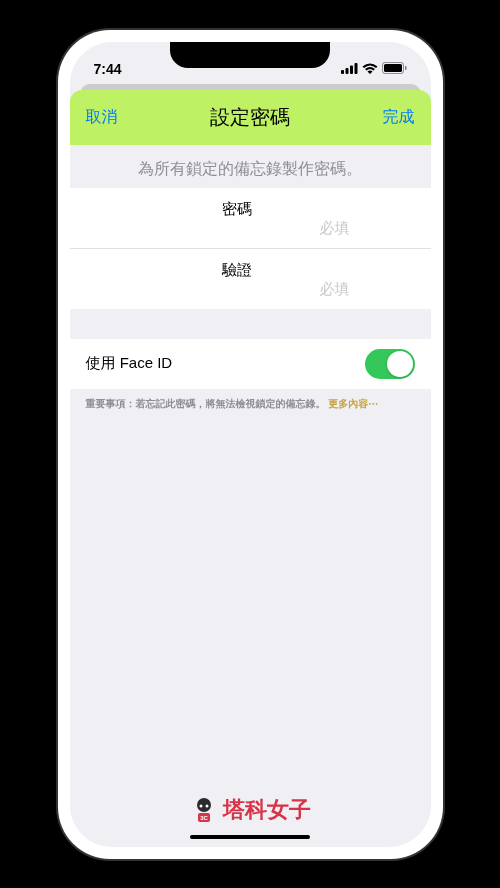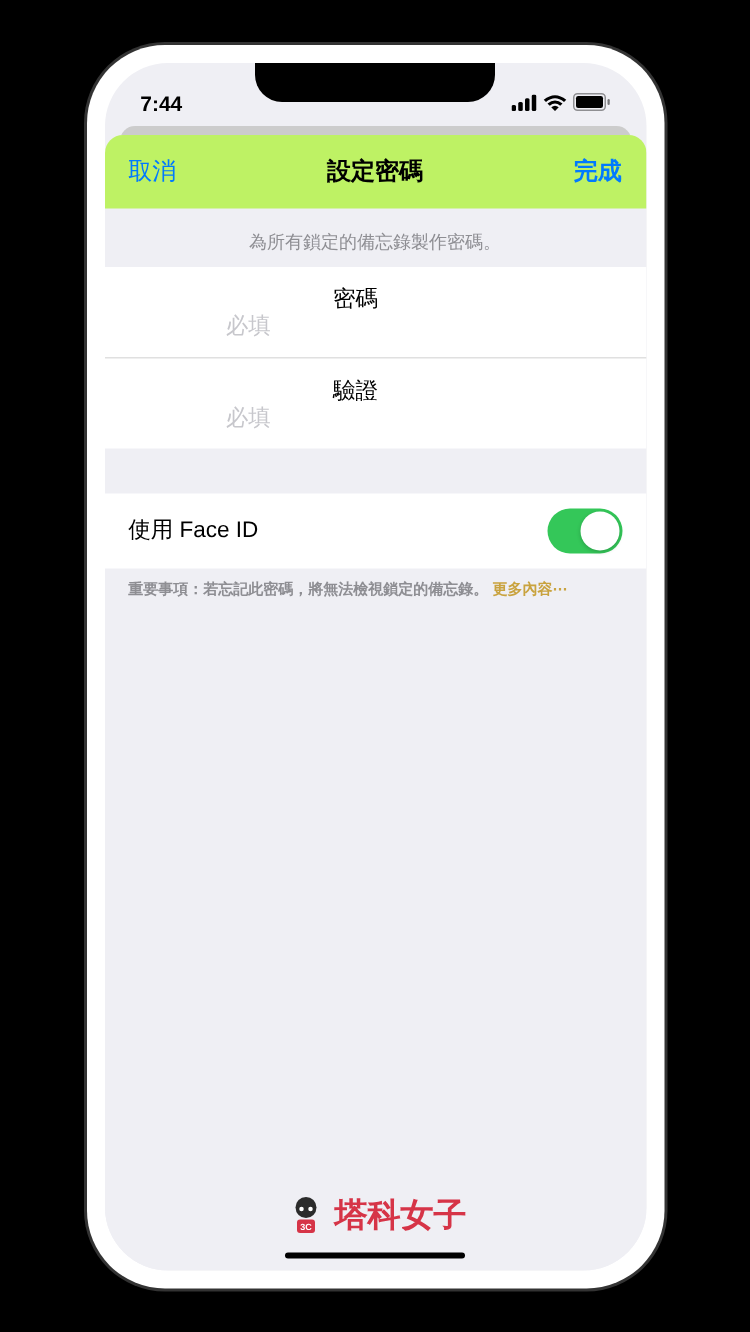--- a/index.html
+++ b/index.html
@@ -82,32 +82,32 @@
       padding: 14px 16px;
       background: #bef264;
       border-radius: 12px 12px 0 0;
     }
     .modal-header-btn {
       color: #007aff;
       font-size: 16px;
       cursor: pointer;
     }
     .modal-header-btn.done {
-      font-weight: 700;
+      font-weight: 400;
       text-align: center;
     }
     .modal-title {
-      font-size: 16px;
-      font-weight: 700;
+      font-size: 20px;
+      font-weight: 400;
       color: #000;
     }
     .section-header {
       text-align: center;
       padding: 14px 16px 8px;
-      font-size: 12px;
+      font-size: 16px;
       color: #8e8e93;
     }
     .form-group {
       background: #fff;
     }
     .form-row {
       display: flex;
       align-items: center;
       padding: 12px 16px;
       border-bottom: 0.5px solid #e0e0e0;
@@ -122,20 +122,21 @@
       font-size: 15px;
       color: #000;
     }
     .form-input {
       flex: 1;
       border: none;
       outline: none;
       font-size: 15px;
       color: #000;
       background: transparent;
+      text-align: right;
     }
     .form-input::placeholder {
       color: #c7c7cc;
     }
     .toggle-section {
       margin-top: 30px;
       background: #fff;
     }
     .toggle-row {
       display: flex;

